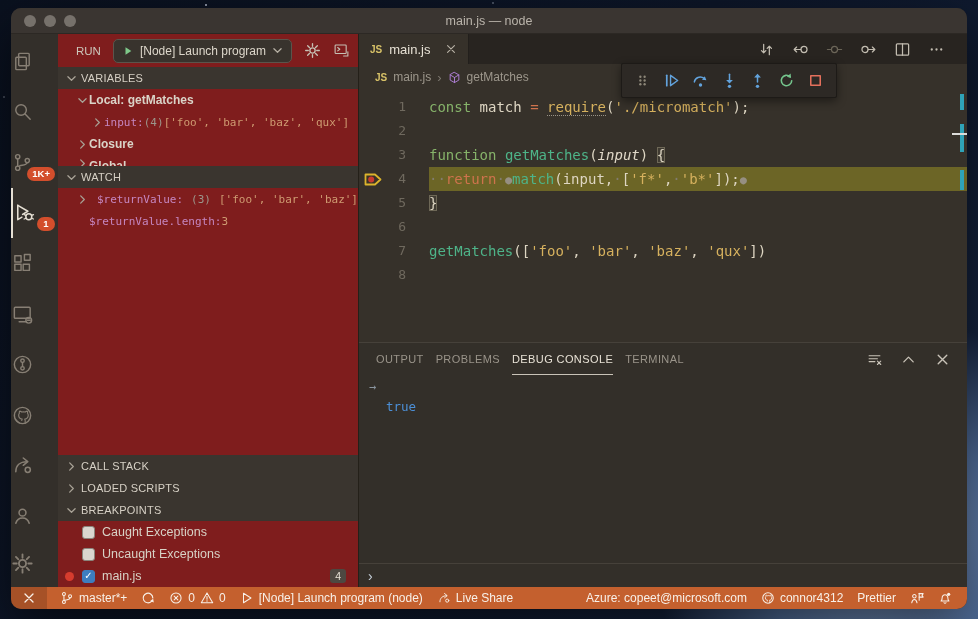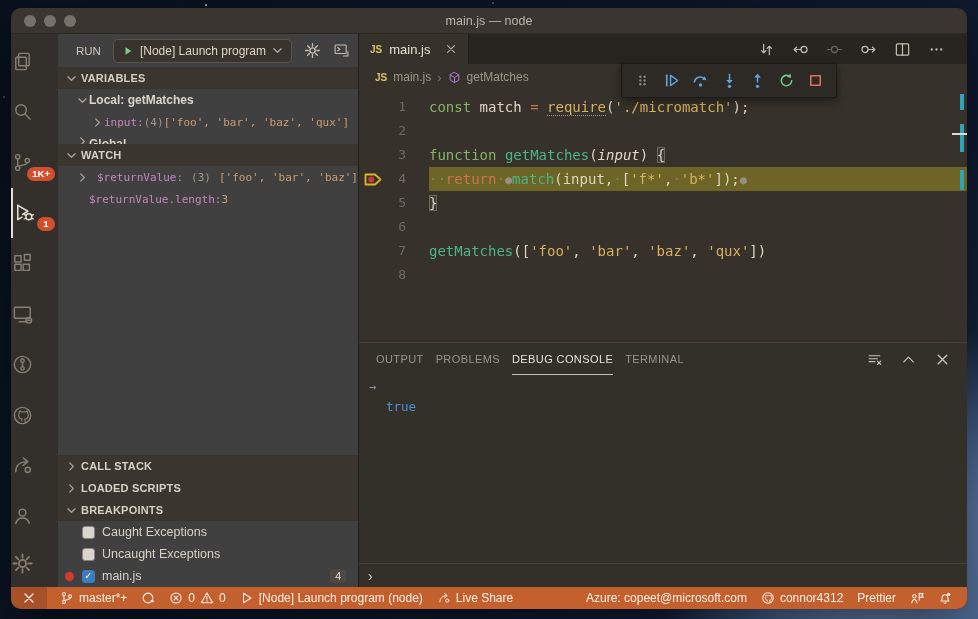--- a/index.html
+++ b/index.html
@@ -26,30 +26,30 @@
   .activitybar{width:47px;background:#332f2a;display:flex;flex-direction:column;padding-top:2px;flex:0 0 auto}
   .ab-item{width:47px;height:52px;display:flex;align-items:center;color:#877f74;position:relative;box-sizing:border-box}
   .ab-item.active{color:#e5dfd3;border-left:2px solid #e5dfd3;padding-right:2px}
   .ab-item .icn{font-size:23px}
   .ab-badge{position:absolute;right:3px;bottom:7px;background:#d34e2c;color:#fff;font-size:9.5px;font-weight:bold;
     border-radius:9px;padding:2px 5px;min-width:8px;text-align:center;line-height:10px}
   .ab-bottom{margin-top:auto}
   .ab-bottom .ab-item{height:48px}
 
   
-  .sidebar{width:300px;background:#404040;border-right:1px solid #242019;display:flex;flex-direction:column;min-height:0;flex:0 0 auto;color:#d6d0c4}
+  .sidebar{width:300px;background:#7f1d1d;border-right:1px solid #242019;display:flex;flex-direction:column;min-height:0;flex:0 0 auto;color:#d6d0c4}
   .runbar{height:33px;display:flex;align-items:center;gap:12px;padding:0 12px 0 18px;flex:0 0 auto}
   .run-label{font-size:11.5px;color:#ccc6ba}
   .run-dd{flex:1;height:22px;border:1px solid #5a554c;border-radius:5px;background:#38332d;display:flex;align-items:center;gap:7px;padding:0 9px;color:#ddd7cb;font-size:12px}
   .run-dd .play{color:#7ec98a;font-size:10px}
   .run-dd .lbl{flex:1;white-space:nowrap;overflow:hidden}
   .run-dd .icn.chev{color:#b3ada1;font-size:9px}
   .runbar .act{color:#c6c0b4;font-size:17px}
   .sec-h{height:22px;background:#3a352f;display:flex;align-items:center;gap:4px;padding-left:7px;
-    font-weight:bold;font-size:11px;color:#d6d0c5;letter-spacing:.2px;flex:0 0 auto}
+    font-weight:normal;font-size:11px;color:#d6d0c5;letter-spacing:.2px;flex:0 0 auto}
   .sec-h .icn{color:#a8a296;font-size:9px;width:12px}
   .tree-row{height:22px;display:flex;align-items:center;white-space:nowrap;overflow:hidden;flex:0 0 auto;
     font-family:"DejaVu Sans Mono",monospace;font-size:11px}
   .tree-row .icn{color:#a8a296;font-size:9px;width:14px;flex:0 0 auto;display:inline-flex;justify-content:center}
   .tree-row.clipped{height:11px;overflow:hidden;align-items:flex-start}
   .tree-row.clipped > *{margin-top:4px}
   .blabel{font-family:"Liberation Sans",sans-serif;font-weight:bold;font-size:12px;color:#dad4c8}
   .vname{color:#c586c0}
   .vcount{color:#9c968b}
   .vval{color:#cf9c72}
@@ -297,20 +297,28 @@
             </div>
             <div class="tree-row" style="padding-left: 32px;">
               <span class="icn">
                 <svg width="1em" height="1em" viewBox="0 0 10 10" fill="none" stroke="currentColor" stroke-width="1.5" stroke-linecap="round" stroke-linejoin="round">
                   <path d="M3 1l4 4-4 4" stroke-width="1.4"></path>
                 </svg>
               </span>
               <span class="vname">input: </span>
               <span class="vcount">(4) </span>
               <span class="vval">['foo', 'bar', 'baz', 'qux']</span>
+            </div>
+            <div class="tree-row" style="padding-left: 17px;">
+              <span class="icn">
+                <svg width="1em" height="1em" viewBox="0 0 10 10" fill="none" stroke="currentColor" stroke-width="1.5" stroke-linecap="round" stroke-linejoin="round">
+                  <path d="M3 1l4 4-4 4" stroke-width="1.4"></path>
+                </svg>
+              </span>
+              <span class="blabel">Closure</span>
             </div>
             <div class="tree-row clipped" style="padding-left: 17px;">
               <span class="icn">
                 <svg width="1em" height="1em" viewBox="0 0 10 10" fill="none" stroke="currentColor" stroke-width="1.5" stroke-linecap="round" stroke-linejoin="round">
                   <path d="M3 1l4 4-4 4" stroke-width="1.4"></path>
                 </svg>
               </span>
               <span class="blabel">Global</span>
             </div>
           </div>

